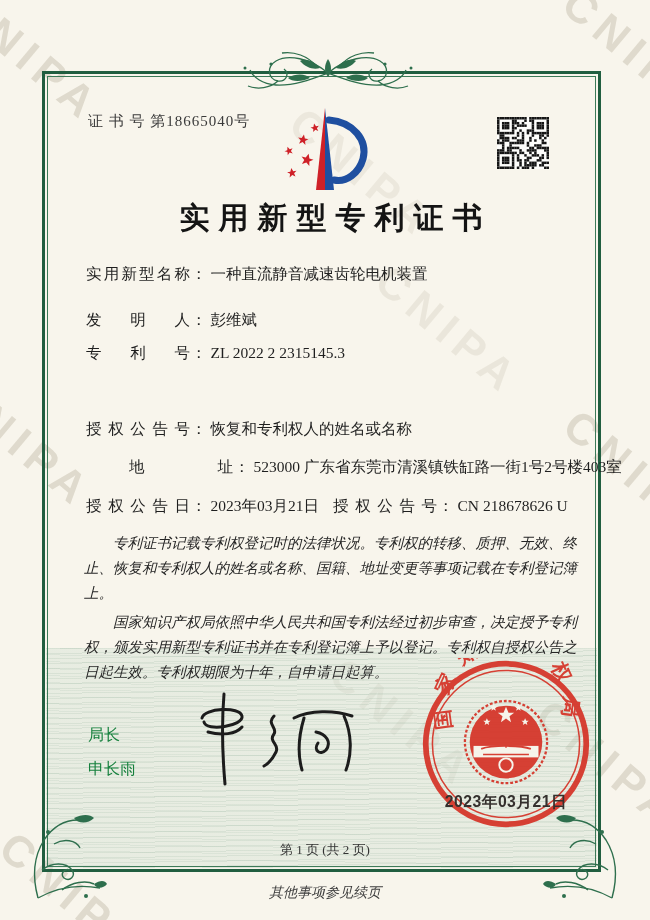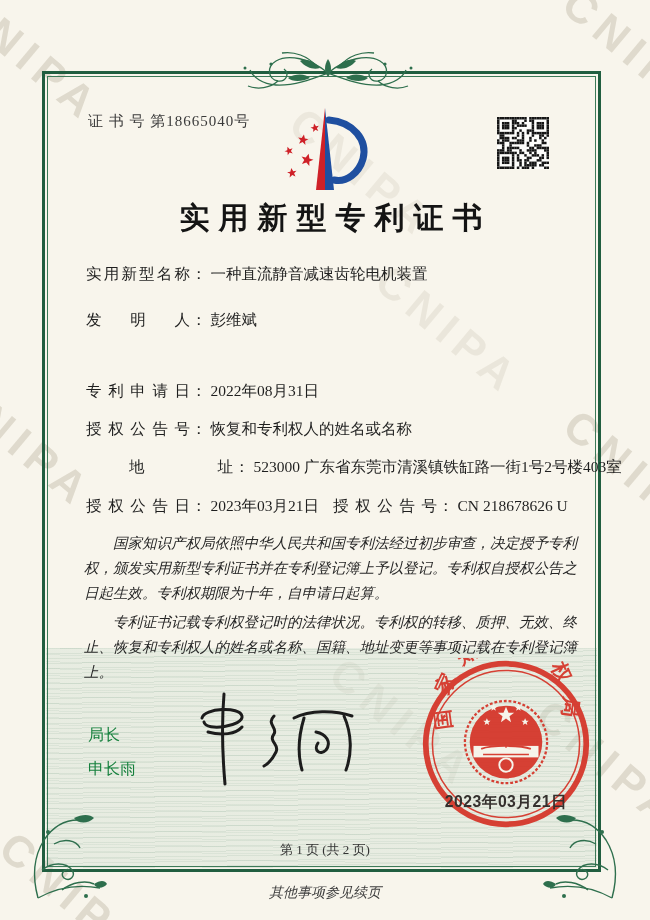--- a/index.html
+++ b/index.html
@@ -367,36 +367,36 @@
     </svg>
 
     <h1 class="title">实用新型专利证书</h1>
 
     <div class="row" style="top:264px;">
       <span class="lbl">实用新型名称</span><span class="colon">：</span><span class="val">一种直流静音减速齿轮电机装置</span>
     </div>
     <div class="row" style="top:310px;">
       <span class="lbl">发明人</span><span class="colon">：</span><span class="val">彭维斌</span>
     </div>
-    <div class="row" style="top:381px;">
-      <span class="lbl">专利申请日</span><span class="colon">：</span><span class="val">2022年08月31日</span>
+    <div class="row" style="top:343px;">
+      <span class="lbl">专利号</span><span class="colon">：</span><span class="val">ZL 2022 2 2315145.3</span>
     </div>
     <div class="row" style="top:419px;">
       <span class="lbl">授权公告号</span><span class="colon">：</span><span class="val">恢复和专利权人的姓名或名称</span>
     </div>
     <div class="row" style="top:457px;margin-left:43px;">
       <span class="lbl">地址</span><span class="colon">：</span><span class="val">523000 广东省东莞市清溪镇铁缸路一街1号2号楼403室</span>
     </div>
     <div class="row" style="top:496px;font-family:Liberation Serif, serif;">
       <span class="lbl">授权公告日</span><span class="colon">：</span><span class="val">2023年03月21日</span><span class="grp2"><span class="lbl">授权公告号</span><span class="colon">：</span><span class="val">CN 218678626 U</span></span>
     </div>
 
     <div class="paras">
+      <p>专利证书记载专利权登记时的法律状况。专利权的转移、质押、无效、终止、恢复和专利权人的姓名或名称、国籍、地址变更等事项记载在专利登记簿上。</p>
       <p>国家知识产权局依照中华人民共和国专利法经过初步审查，决定授予专利权，颁发实用新型专利证书并在专利登记簿上予以登记。专利权自授权公告之日起生效。专利权期限为十年，自申请日起算。</p>
-      <p>专利证书记载专利权登记时的法律状况。专利权的转移、质押、无效、终止、恢复和专利权人的姓名或名称、国籍、地址变更等事项记载在专利登记簿上。</p>
     </div>
 
     <div class="signer">
       <div>局长</div>
       <div>申长雨</div>
     </div>
 
     <svg class="signature" width="190" height="100" viewBox="0 0 190 100">
       <g fill="none" stroke="#1c1c1c" stroke-width="3" stroke-linecap="round">
         <path d="M42,6 C40,30 40,62 43,96"></path>

